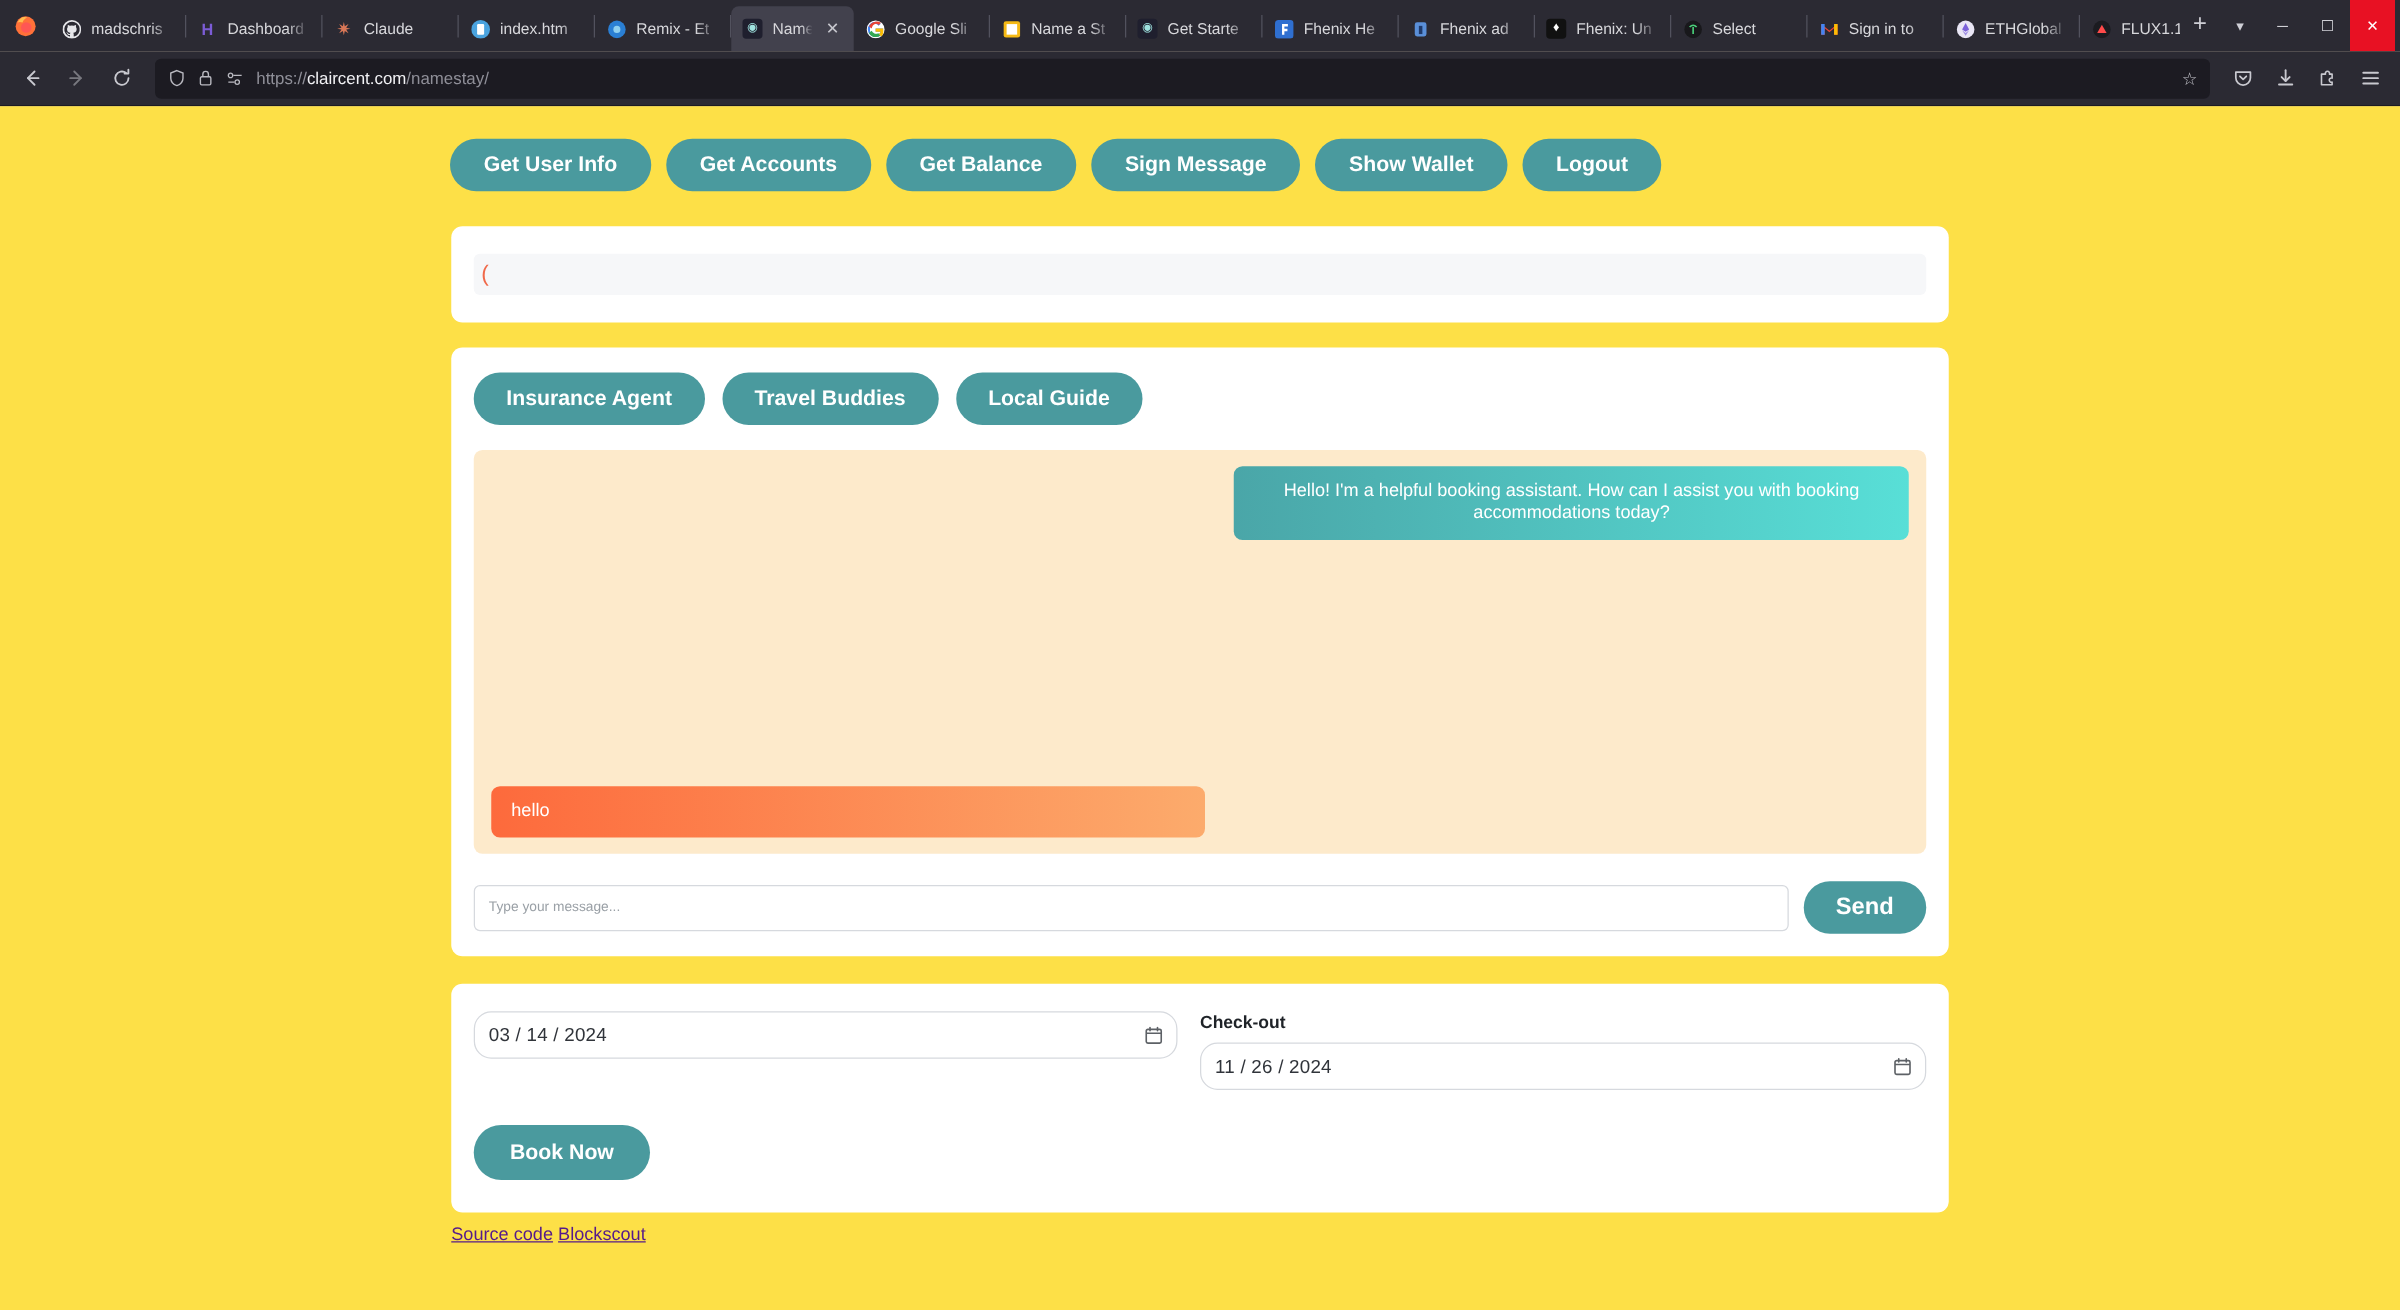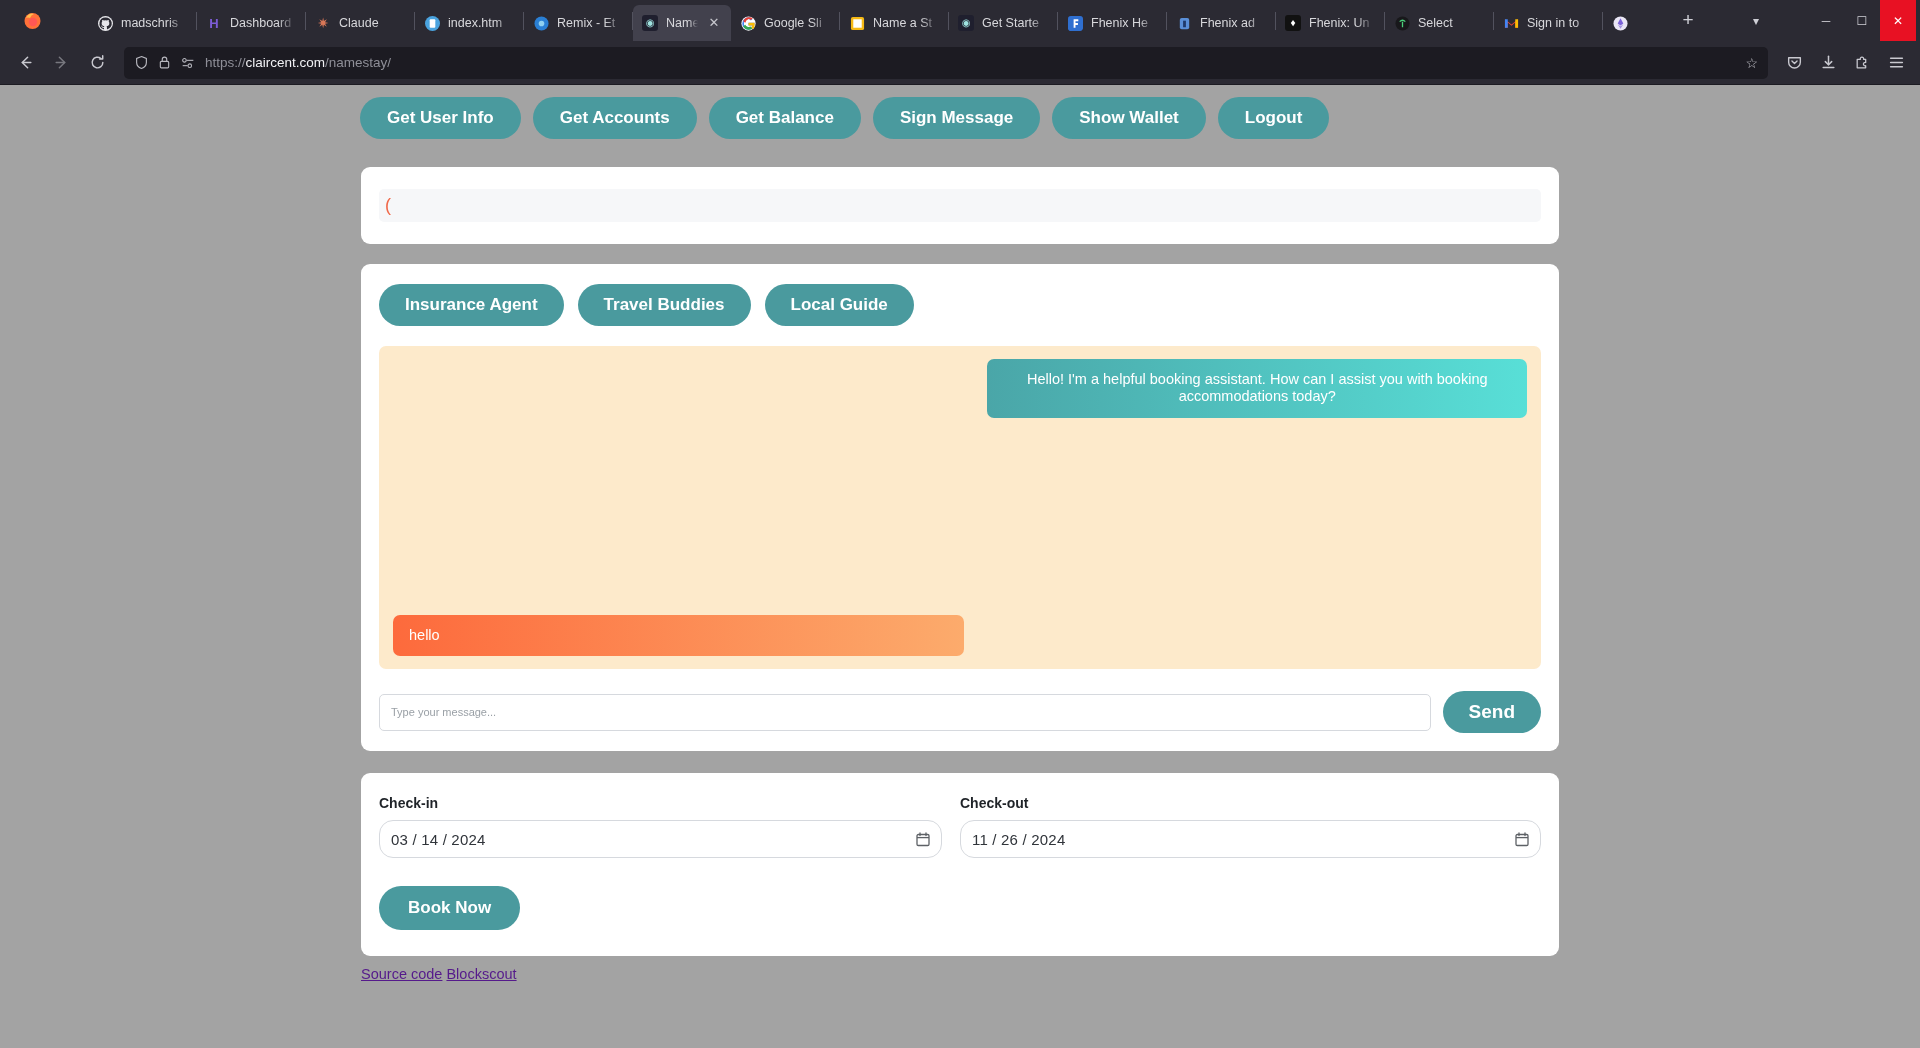--- a/index.html
+++ b/index.html
@@ -10,23 +10,22 @@
     overflow: hidden;
   }
 
   
   .browser { width: 1920px; height: 1048px; display: flex; flex-direction: column; }
 
   .tabstrip {
     height: 41px;
     background: #2b2a33;
     display: flex;
-    padding: 0 4px 0 12px;
+    padding: 0 4px 0 0;
     flex: 0 0 41px;
-    gap: 36px;
   }
   .ff-logo {
     width: 40px; height: 41px;
     display: flex; align-items: center; justify-content: center;
     flex: 0 0 40px;
   }
   .ff-logo svg { display:block; }
   .tabs-wrap { display: flex; align-items: flex-end; height: 41px; flex: 1; min-width: 0; overflow: hidden; }
   .tab {
     height: 36px;
@@ -101,24 +100,24 @@
   }
   .urlbar .uicon { display: flex; align-items: center; justify-content: center; color: #b9b9c0; flex: 0 0 auto; }
   .urltext { flex: 1 1 auto; font-size: 13.5px; color: #8f8f98; white-space: nowrap; overflow: hidden; }
   .urltext b { color: #f2f2f5; font-weight: 400; }
   .star { color: #c2c2c9; font-size: 14px; }
   .toolicon { width: 32px; height: 32px; display:flex; align-items:center; justify-content:center; color:#c9c9d0; }
 
   
   .viewport {
     flex: 1 1 auto;
-    background: #a3a3a3;
+    background: #fde047;
     overflow: hidden;
     position: relative;
-    padding-top: 2px;
+    padding-top: 16px;
   }
   .page { width: 1920px; }
 
   .topbtns {
     display: flex; gap: 12px;
     padding: 10px 0 0 360px;
   }
   .pillbtn {
     background: #4a9a9e;
     color: #fff;
@@ -546,21 +545,20 @@
 
         <div class="inputrow">
           <input class="msginput" type="text" placeholder="Type your message..." style="">
           <button class="sendbtn">Send</button>
         </div>
       </div>
 
       <div class="card card-book">
         <div class="daterow">
           <div class="datecol">
-            <span class="dlabel">Check-in</span>
             <div class="dfield">
               <span class="dval">03 / 14 / 2024</span>
               <span class="calicon">
                 <svg width="14" height="15" viewBox="0 0 14 15">
                     <rect x="1" y="2.5" width="12" height="11" rx="1.3" stroke="#5d6166" stroke-width="1.3" fill="none"></rect>
                     <path d="M1 5.6 H13" stroke="#5d6166" stroke-width="1.3"></path>
                     <path d="M4 1 V3.6 M10 1 V3.6" stroke="#5d6166" stroke-width="1.3" stroke-linecap="round"></path>
                   </svg>
               </span>
             </div>

